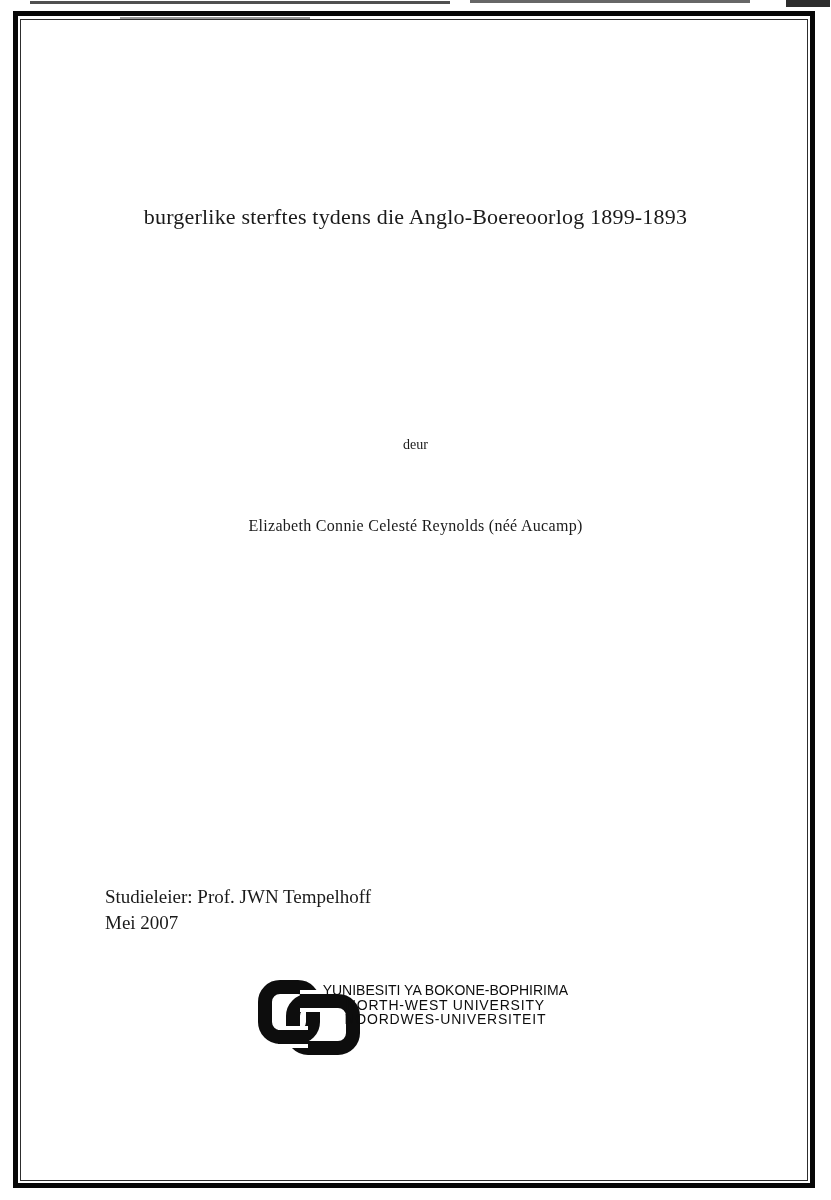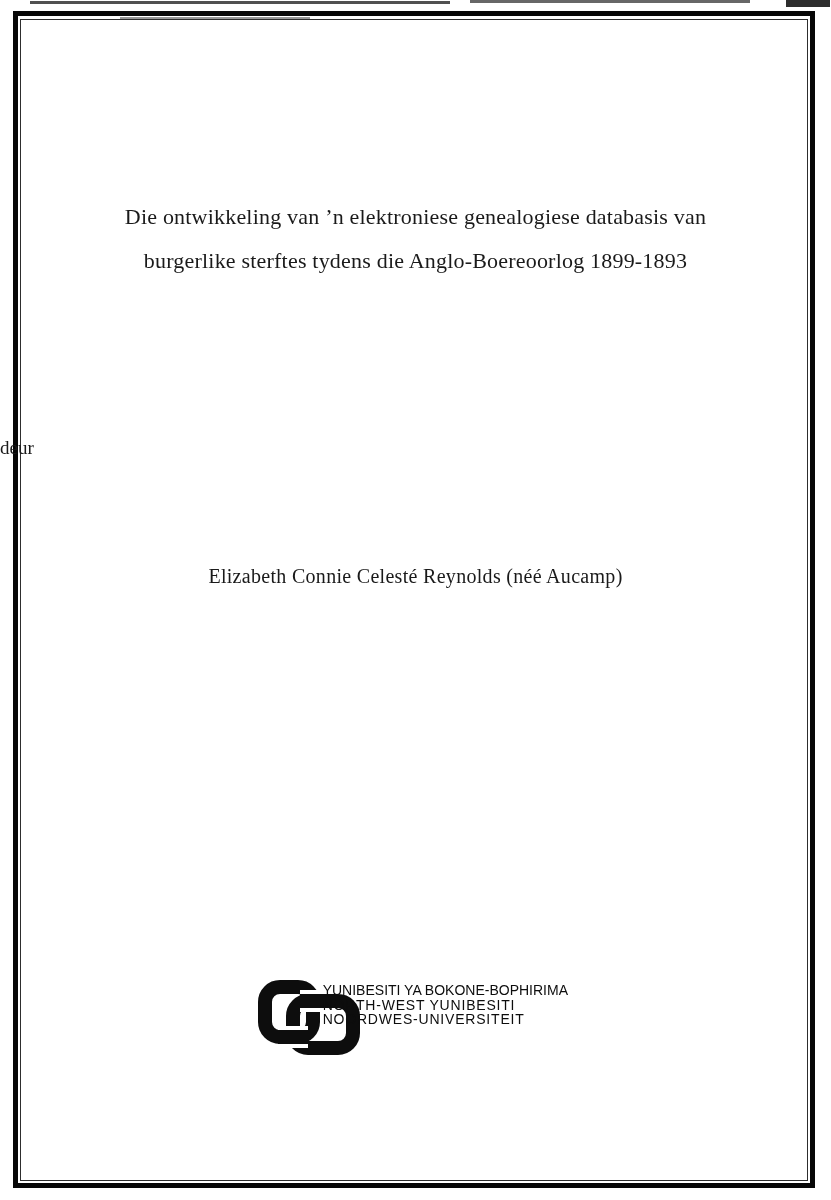--- a/index.html
+++ b/index.html
@@ -34,30 +34,29 @@
     position: absolute;
     top: 195px; left: 50px; right: 50px;
     text-align: center;
     font-size: 22px;
     line-height: 44px;
     letter-spacing: 0.2px;
   }
   .byline {
     position: absolute;
     top: 437px; left: 0; right: 0;
-    text-align: left;
-    font-size: 19px;
+    text-align: center;
+    font-size: 14px;
   }
   .author {
     position: absolute;
     top: 517px; left: 0; right: 0;
     text-align: center;
-    font-size: 20px;
+    font-size: 16px;
     letter-spacing: 0.3px;
-    margin-top: 48px;
   }
   .statement {
     position: absolute;
     top: 655px; left: 105px;
     width: 637px;
     font-size: 18.5px;
     line-height: 26px;
   }
   .statement .justified {
     text-align: justify;
@@ -72,21 +71,21 @@
   
   .logo {
     position: absolute;
     left: 258px; top: 978px;
     width: 310px; height: 77px;
   }
   .logo-mark { position: absolute; left: 0; top: 0; }
   .logo-text {
     position: absolute;
     right: 0; top: 5px;
-    text-align: left;
+    text-align: center;
     font-family: "Liberation Sans", "DejaVu Sans", sans-serif;
     font-size: 14px;
     line-height: 14.6px;
     color: #0d0d0d;
     white-space: nowrap;
   }
   .logo-text .wide { letter-spacing: 0.8px; }
 </style>
 </head>
 <body>
@@ -95,43 +94,46 @@
 
   <div class="artifact a1"></div>
   <div class="artifact a2"></div>
   <div class="artifact a3"></div>
   <div class="artifact a4"></div>
 
   <div class="frame-outer"></div>
   <div class="frame-inner"></div>
 
   <div class="thesis-title">
-    <div>Die ontwikkeling van ’n elektroniese genealogiese databasis van</div>
     <div>burgerlike sterftes tydens die Anglo-Boereoorlog 1899-1893</div>
   </div>
 
   <div class="byline">deur</div>
 
   <div class="author">Elizabeth Connie Celesté Reynolds (néé Aucamp)</div>
 
 
+  <div class="supervisor-block">
+    <div>Studieleier: Prof. JWN Tempelhoff</div>
+    <div>Mei 2007</div>
+  </div>
 
   <div class="logo">
     <svg class="logo-mark" width="102" height="77" viewBox="0 0 102 77">
 
       <rect x="7" y="9" width="48" height="50" rx="15" fill="none" stroke="#0d0d0d" stroke-width="14"></rect>
 
       <rect x="35" y="23" width="60" height="47" rx="15" fill="none" stroke="#0d0d0d" stroke-width="14"></rect>
 
       <line x1="42" y1="23" x2="72" y2="23" stroke="#ffffff" stroke-width="22"></line>
       <line x1="42" y1="23" x2="72" y2="23" stroke="#0d0d0d" stroke-width="14"></line>
 
       <line x1="20" y1="59" x2="50" y2="59" stroke="#ffffff" stroke-width="22"></line>
       <line x1="20" y1="59" x2="50" y2="59" stroke="#0d0d0d" stroke-width="14"></line>
     </svg>
     <div class="logo-text">
       <div>YUNIBESITI YA BOKONE-BOPHIRIMA</div>
-      <div class="wide">NORTH-WEST YUNIBESITI</div>
+      <div class="wide">NORTH-WEST UNIVERSITY</div>
       <div class="wide">NOORDWES-UNIVERSITEIT</div>
     </div>
   </div>
 
 </div>
 
 </body></html>

